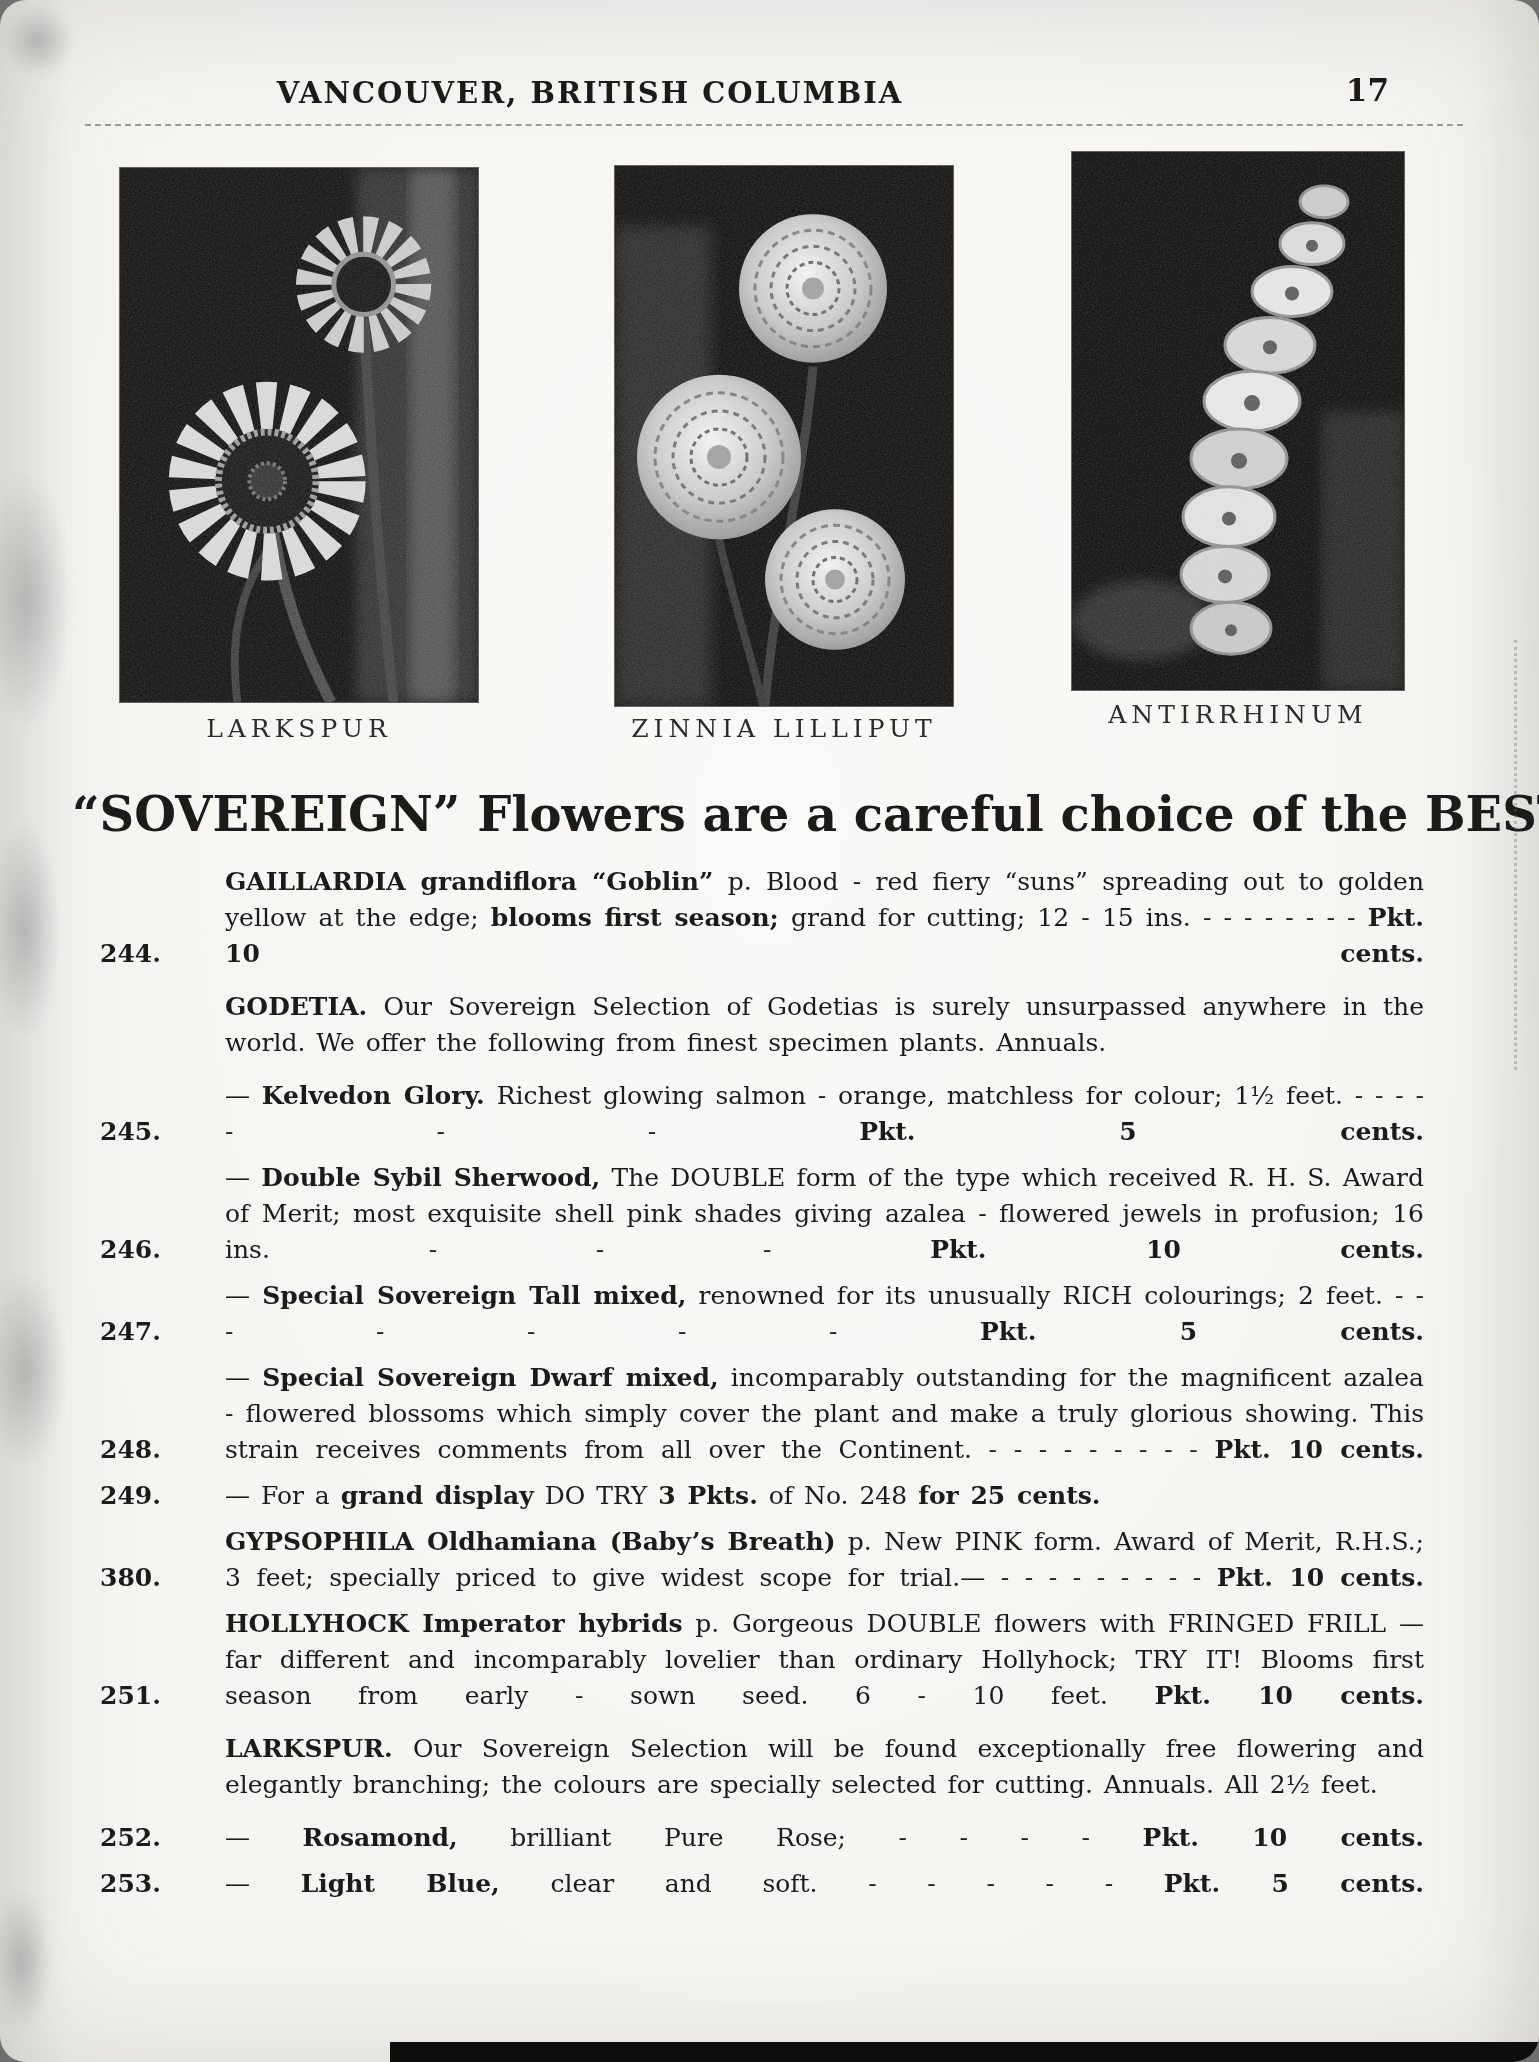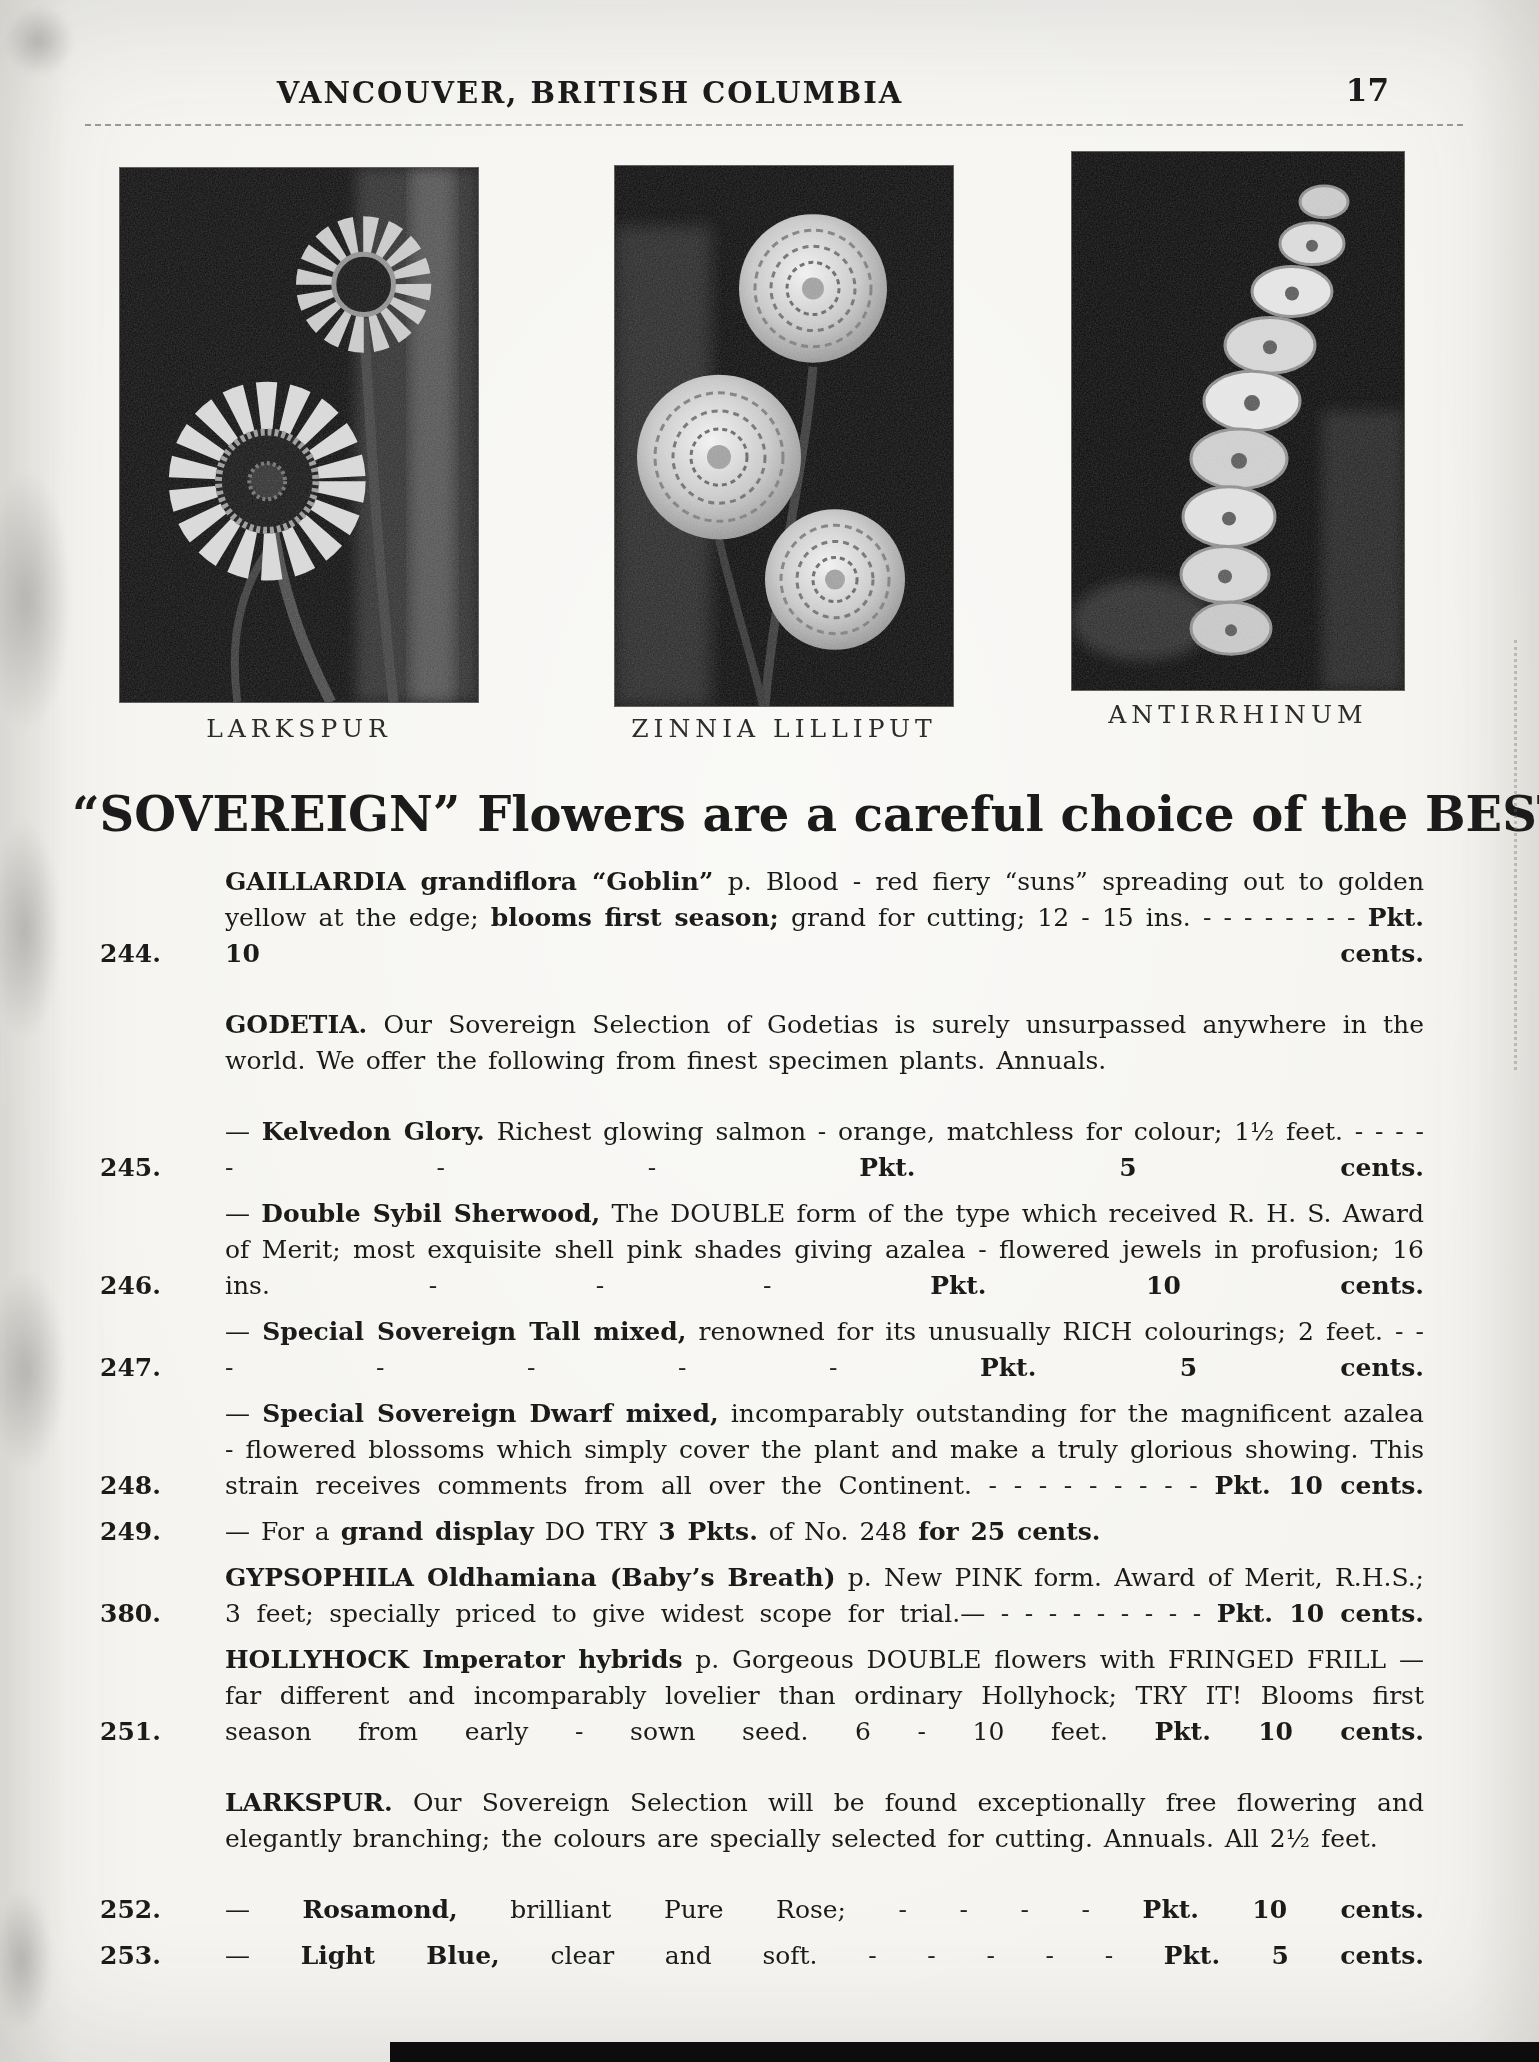--- a/index.html
+++ b/index.html
@@ -9,20 +9,21 @@
       radial-gradient(ellipse at 50% 40%, rgba(255,255,255,.5), rgba(0,0,0,0) 70%),
       linear-gradient(90deg, #e9e8e3 0, #f5f4f0 60px, #f5f4f0 1480px, #ece bcleane 100%),
       #f4f3ef;
     background:
       radial-gradient(ellipse at 50% 40%, rgba(255,255,255,.45), rgba(0,0,0,0) 75%),
       linear-gradient(90deg, #e7e6e1 0, #f5f4f0 70px, #f5f4f0 1470px, #eceae5 1539px),
       #f4f3ef;
     overflow:hidden;
     font-family:"DejaVu Serif","Liberation Serif",serif;
     color:#1b1b1b;
+    border-radius:26px;
   }
   .vignette { position:absolute; inset:0; box-shadow: inset 0 0 140px rgba(70,70,70,.18); pointer-events:none; }
 
   
   .header-title {
     position:absolute; top:76px; left:90px; width:1000px; text-align:center;
     font-weight:bold; font-size:29px; letter-spacing:2px; white-space:nowrap;
   }
   .page-number { position:absolute; top:72px; right:150px; font-weight:bold; font-size:31px;text-align:right; }
   .header-rule { position:absolute; top:124px; left:85px; width:1378px; border-top:2px dashed rgba(80,80,80,.55); }
@@ -41,21 +42,21 @@
   
   .headline {
     position:absolute; top:786px; left:72px; width:1368px;
     font-size:48px; font-weight:bold; line-height:1.2;
     text-align:justify; text-align-last:justify; white-space:nowrap;
   }
 
   
   .entries { position:absolute; top:854px; left:100px; width:1324px; }
   .entry { display:flex; margin:10px 0;align-items:flex-end; }
-  .entry.para { margin:35px 0; }
+  .entry.para { margin:17px 0; }
   .num { flex:none; width:125px; font-weight:bold; font-size:25px; line-height:36px; }
   .body { flex:1; font-size:25px; line-height:36px; text-align:justify; word-spacing:3px; }
   .jlast .body { text-align-last:justify; }
   .b { font-weight:bold; }
   .dashes { color:#222; }
 
   
   .bottom-bar { position:absolute; left:390px; right:0; bottom:0; height:20px; background:#0d0d0d; }
   .smudge { position:absolute; pointer-events:none; filter:blur(3px);
     background:radial-gradient(ellipse at center, rgba(110,110,110,.38), rgba(0,0,0,0) 70%); }

